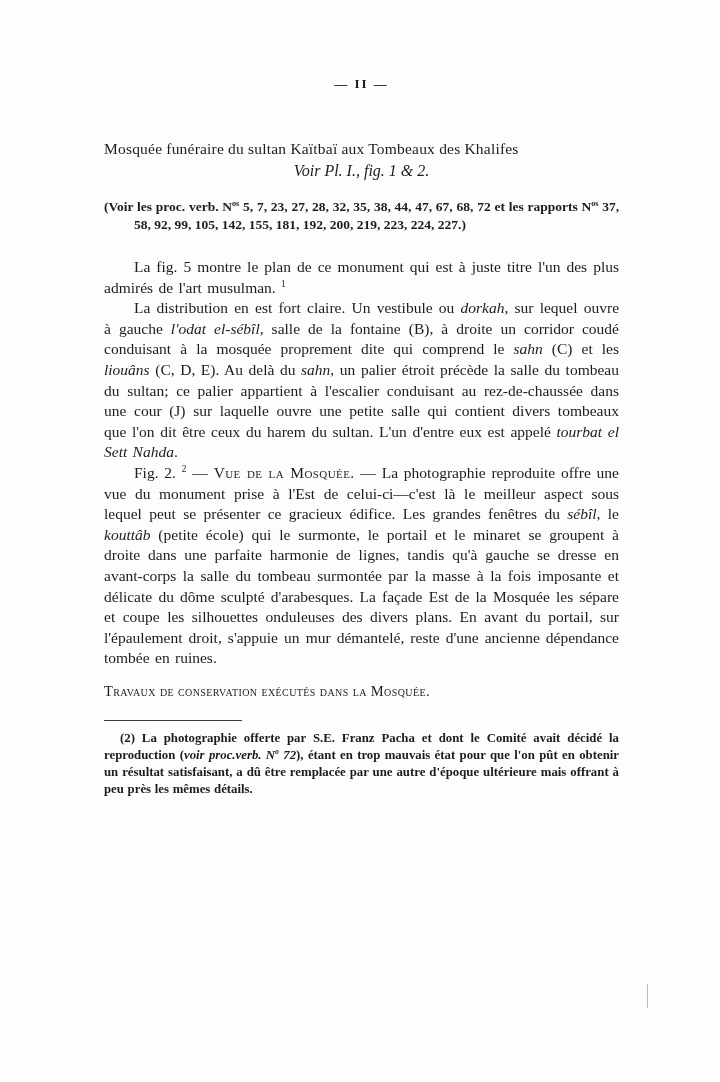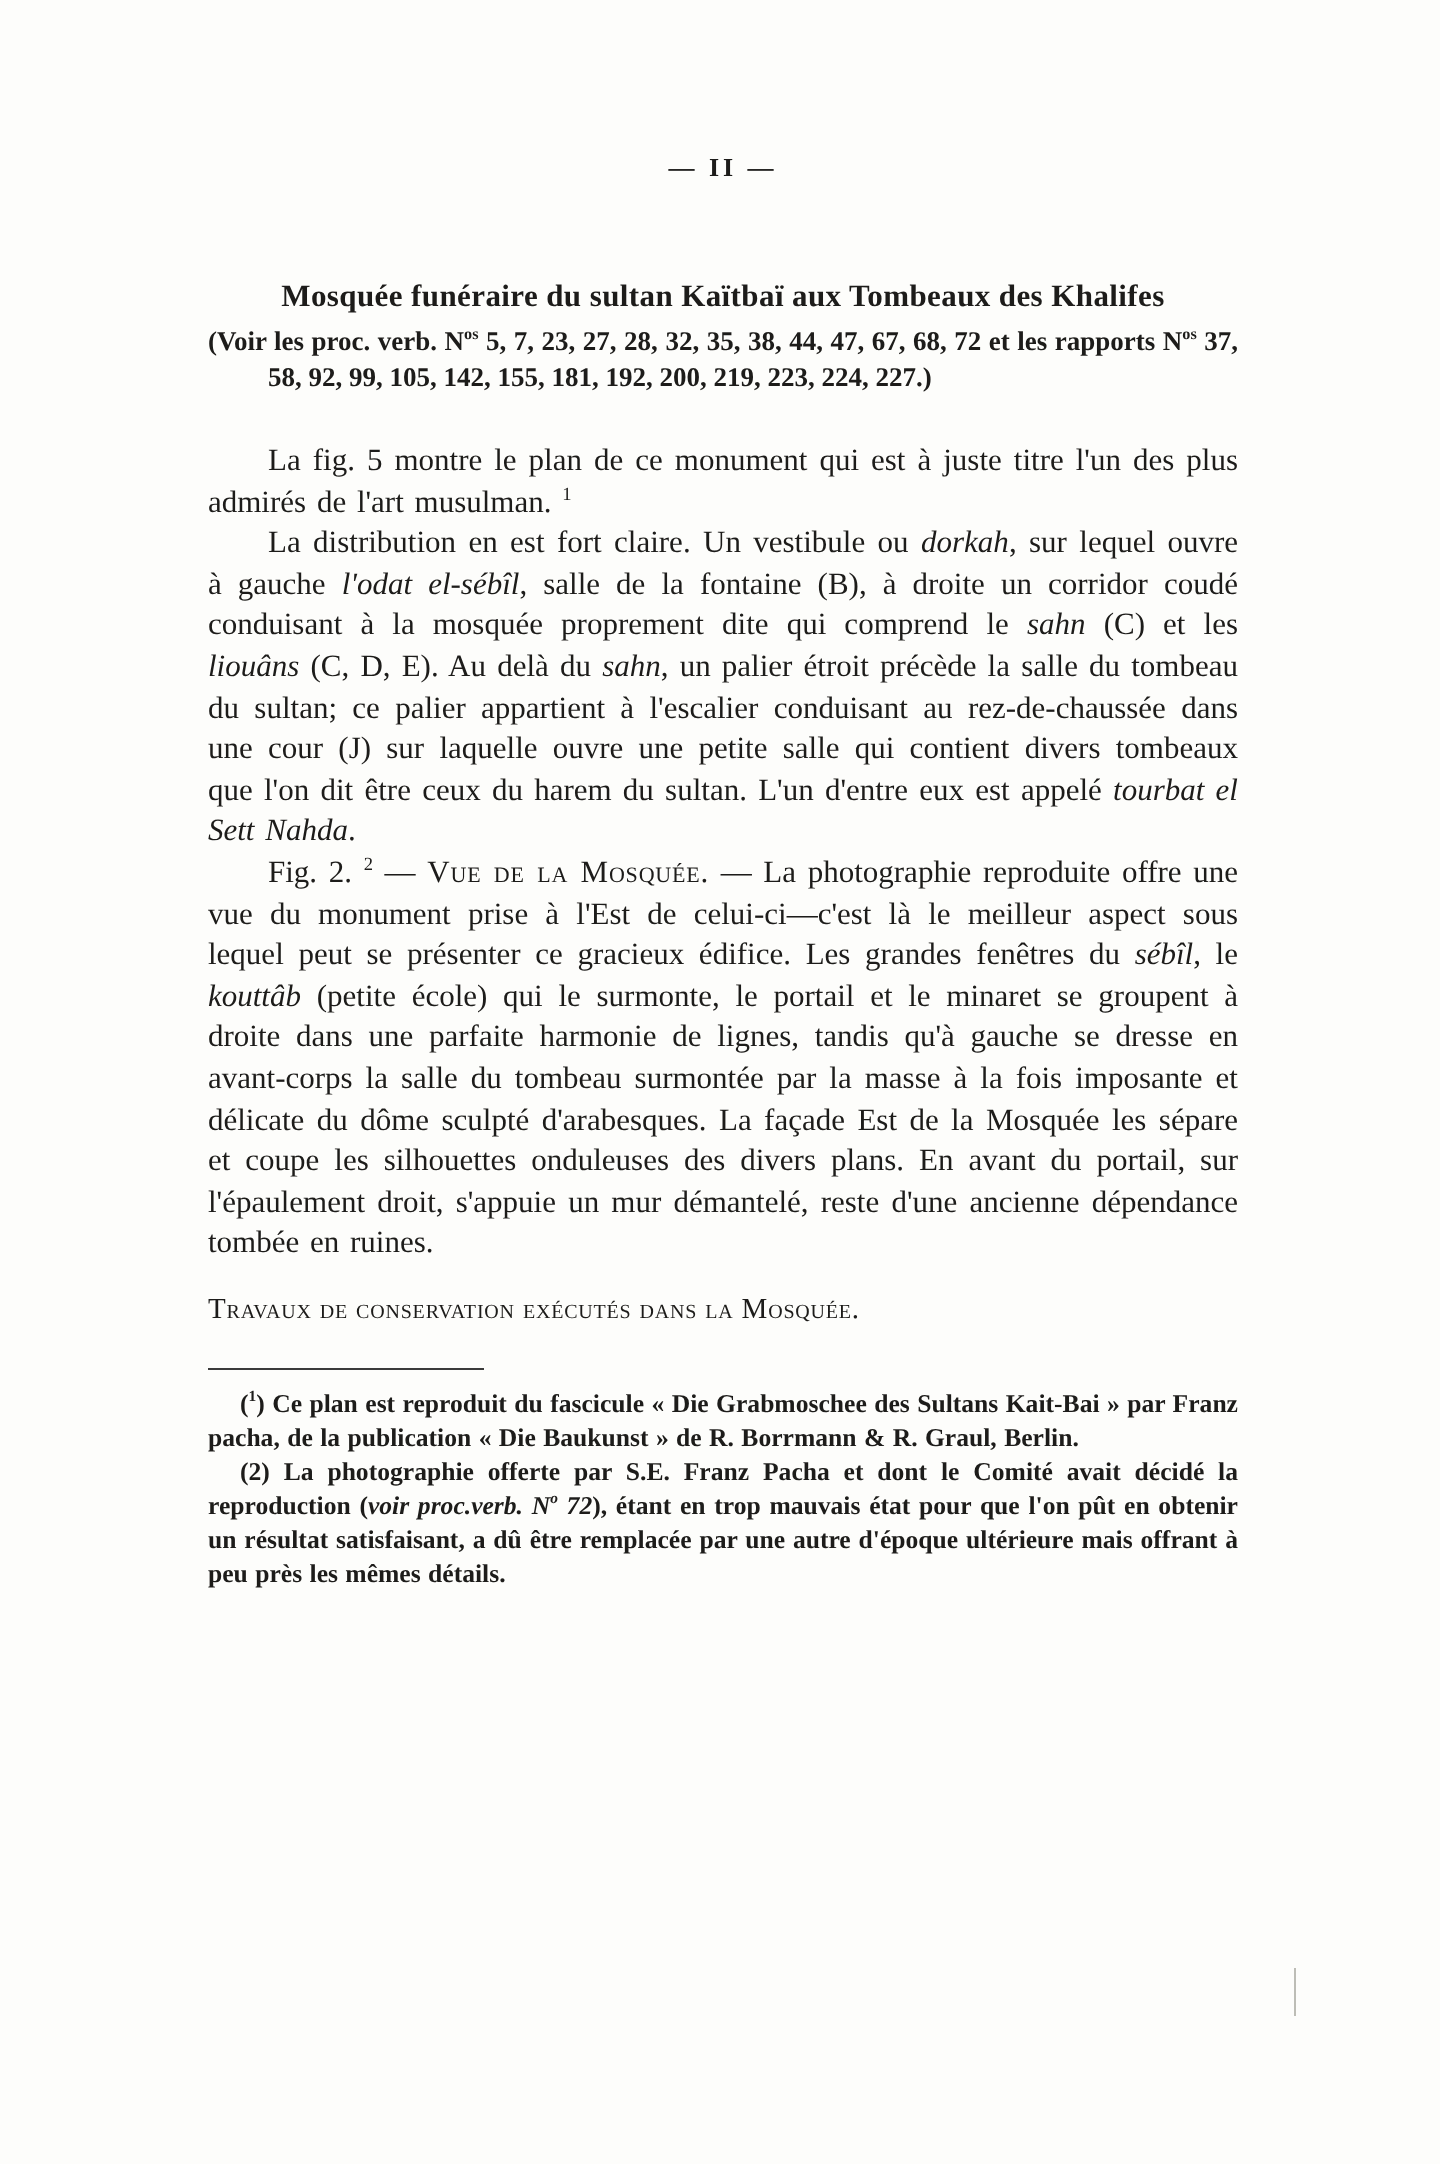--- a/index.html
+++ b/index.html
@@ -18,22 +18,22 @@
     position:relative;width:720px;height:1008px;
     background:var(--paper);overflow:hidden;
   }
   .content{
     position:absolute;left:104px;top:76px;width:515px;
   }
   .page-number{
     text-align:center;font-size:13px;font-weight:bold;letter-spacing:2px;
   }
   .title{
-    margin:48px 0 4px;text-align:center;
-    font-size:15.5px;font-weight:bold;letter-spacing:0.2px;
+    margin:48px 0 4px;text-align:left;
+    font-size:15.5px;font-weight:normal;letter-spacing:0.2px;
   }
   .subtitle{
     text-align:center;font-style:italic;font-size:16px;margin-bottom:18px;
   }
   .reference-note{
     font-size:13.5px;font-weight:bold;line-height:17.5px;
     padding-left:30px;text-indent:-30px;margin-bottom:24px;text-align:justify;
   }
   .body-blocks .para{
     margin:0;font-size:15.5px;line-height:20.6px;
@@ -66,34 +66,34 @@
 </head>
 <body>
 
 <div class="page">
   <div class="content">
 
     <div class="page-number">— II —</div>
 
     <h1 class="title">Mosquée funéraire du sultan Kaïtbaï aux Tombeaux des Khalifes</h1>
 
+    <div class="subtitle">Voir Pl. I., fig. 1 &amp; 2.</div>
 
     <div class="reference-note"><span>(Voir les proc. verb. N</span><sup>os</sup><span> 5, 7, 23, 27, 28, 32, 35, 38, 44, 47, 67, 68, 72 et les rapports N</span><sup>os</sup><span> 37, 58, 92, 99, 105, 142, 155, 181, 192, 200, 219, 223, 224, 227.)</span></div>
 
     <div class="body-blocks">
         <p class="para"><span>La fig. 5 montre le plan de ce monument qui est à juste titre l'un des plus admirés de l'art musulman. </span><sup>1</sup></p>
         <p class="para"><span>La distribution en est fort claire. Un vestibule ou </span><span class="it">dorkah</span><span>, sur lequel ouvre à gauche </span><span class="it">l'odat el-sébîl</span><span>, salle de la fontaine (B), à droite un corridor coudé conduisant à la mosquée proprement dite qui comprend le </span><span class="it">sahn</span><span> (C) et les </span><span class="it">liouâns</span><span> (C, D, E). Au delà du </span><span class="it">sahn</span><span>, un palier étroit précède la salle du tombeau du sultan; ce palier appartient à l'escalier conduisant au rez-de-chaussée dans une cour (J) sur laquelle ouvre une petite salle qui contient divers tombeaux que l'on dit être ceux du harem du sultan. L'un d'entre eux est appelé </span><span class="it">tourbat el Sett Nahda</span><span>.</span></p>
         <p class="para"><span>Fig. 2. </span><sup>2</sup><span> — </span><span class="sc">Vue de la Mosquée.</span><span> — La photographie reproduite offre une vue du monument prise à l'Est de celui-ci—c'est là le meilleur aspect sous lequel peut se présenter ce gracieux édifice. Les grandes fenêtres du </span><span class="it">sébîl</span><span>, le </span><span class="it">kouttâb</span><span> (petite école) qui le surmonte, le portail et le minaret se groupent à droite dans une parfaite harmonie de lignes, tandis qu'à gauche se dresse en avant-corps la salle du tombeau surmontée par la masse à la fois imposante et délicate du dôme sculpté d'arabesques. La façade Est de la Mosquée les sépare et coupe les silhouettes onduleuses des divers plans. En avant du portail, sur l'épaulement droit, s'appuie un mur démantelé, reste d'une ancienne dépendance tombée en ruines.</span></p>
         <p class="section-heading"><span class="sc">Travaux de conservation exécutés dans la Mosquée.</span></p>
       </div>
 
     <div class="footnote-divider"></div>
 
     <div class="footnotes">
-        <p class="footnote"><span>(</span><sup>1</sup><span>) Ce plan est reproduit du fascicule « Die Grabmoschee des Sultans Kait-Bai » par Franz pacha, de la publication « Die Baukunst » de R. Borrmann &amp; R. Graul, Berlin.</span></p>
         <p class="footnote"><span>(2) La photographie offerte par S.E. Franz Pacha et dont le Comité avait décidé la reproduction (</span><span class="it">voir proc.verb. N</span><sup class="it">o</sup><span class="it"> 72</span><span>), étant en trop mauvais état pour que l'on pût en obtenir un résultat satisfaisant, a dû être remplacée par une autre d'époque ultérieure mais offrant à peu près les mêmes détails.</span></p>
       </div>
 
   </div>
 
   <div class="scan-speck"></div>
   <div class="scan-edge-bottom"></div>
   <div class="scan-edge-right"></div>
 </div>
 

